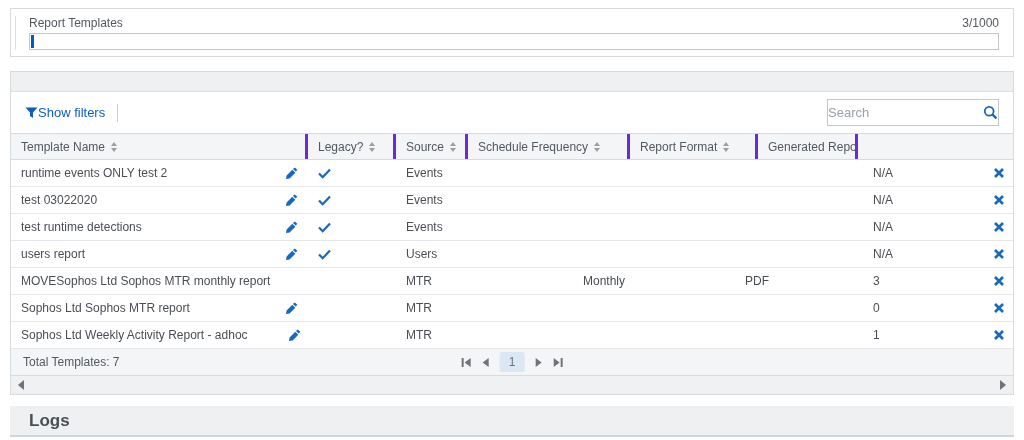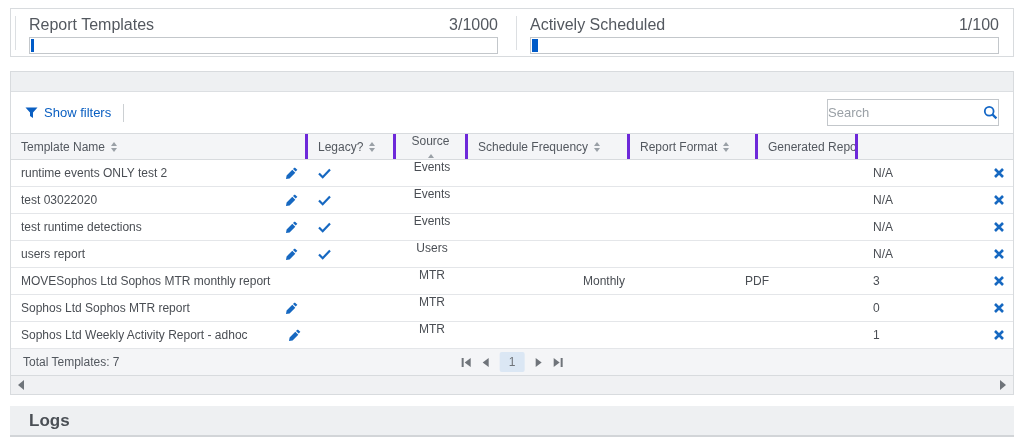--- a/index.html
+++ b/index.html
@@ -1,47 +1,47 @@
 <!DOCTYPE html>
 <html><head>
 <meta charset="utf-8">
 <style>
   * { box-sizing: border-box; margin: 0; padding: 0; }
   html,body { width:1024px; height:440px; background:#fff; font-family:"Liberation Sans", sans-serif; color:#53585f; overflow:hidden; }
 
   
   .quota-panel { margin:8px 10px 0 10px; height:49px; border:1px solid #d8dbde; background:#fff; display:flex; }
   .quota { flex:1; border-left:1px solid #dcdfe2; margin:7px 0 6px 4px; padding:0 14px 0 13px; }
-  .quota-top { display:flex; justify-content:space-between; font-size:16px; color:#53585f; margin-bottom:3px; }
+  .quota-top { display:flex; justify-content:space-between; font-size:12px; color:#53585f; margin-bottom:3px; }
   .quota-bar { height:17px; border:1px solid #c3c7cb; background:#fff; position:relative; overflow:hidden; }
   .quota-fill { position:absolute; left:1px; top:1px; bottom:1px; background:#005bc8; min-width:3px; }
 
   
   .main-panel { margin:14px 10px 0 10px; border:1px solid #d8dbde; background:#fff; }
   .panel-strip { height:20px; background:#eef0f2; border-bottom:1px solid #dcdfe2; }
   .toolbar { height:41px; display:flex; align-items:center; justify-content:space-between; padding:0 14px; }
-  .show-filters { display:flex; align-items:center; gap:6px; color:#0a5fc2; font-size:13px; cursor:pointer; }
+  .show-filters { display:flex; align-items:center; color:#0a5fc2; font-size:13px; cursor:pointer; }
   .tb-divider { width:1px; height:18px; background:#ccd0d3; margin-left:12px; }
   .toolbar-left { display:flex; align-items:center; }
   .search-box { width:172px; height:27px; border:1px solid #c3c7cb; display:flex; align-items:center; padding:0 0; }
   .search-box input { border:none; outline:none; flex:1; font-size:13px; font-family:"Liberation Sans",sans-serif; color:#53585f; min-width:0; }
   .search-box input::placeholder { color:#9aa0a6; }
 
   
   .tbl { width:100%; font-size:12px; }
   .tr { display:flex; align-items:center; height:27px; }
   .thead { background:#f4f5f7; border-top:1px solid #d8dbde; border-bottom:1px solid #d8dbde; color:#53585f; }
   .tbody .tr { border-bottom:1px solid #e4e6e9; background:#fff; color:#4a4e54; }
   .td, .th { padding:0 10px; display:flex; align-items:center; gap:6px; overflow:hidden; white-space:nowrap; height:100%; }
   .th { border-right:3px solid #6d28d9; cursor:pointer; }
   .th:last-child { border-right:none; }
   .c-name { width:297px; }
   .td.c-name { justify-content:space-between;gap:40px; }
   .c-legacy { width:88px; }
-  .c-source { width:72px;flex-direction:column; }
+  .c-source { width:72px; }
   .c-created { width:105px; }
   .c-sched { width:162px; }
   .c-format { width:128px; }
   .c-gen { width:100px; }
   .c-actions { flex:1; justify-content:flex-end; padding-right:9px; }
 
   .sort-icon { display:inline-flex; flex-direction:column; gap:2px; }
   .sort-icon i { display:block; width:0; height:0; border-left:3.5px solid transparent; border-right:3.5px solid transparent; }
   .sort-icon .up { border-bottom:4px solid #9aa0a6; }
   .sort-icon .dn { border-top:4px solid #9aa0a6; }
@@ -69,29 +69,20 @@
 <body>
 
 <div class="quota-panel">
   <div class="quota">
     <div class="quota-top">
       <span>Report Templates</span>
       <span>3/1000</span>
     </div>
     <div class="quota-bar">
       <div class="quota-fill" style="width: 0.3%;"></div>
-    </div>
-  </div>
-  <div class="quota">
-    <div class="quota-top">
-      <span>Actively Scheduled</span>
-      <span>1/100</span>
-    </div>
-    <div class="quota-bar">
-      <div class="quota-fill" style="width: 1.2%;"></div>
     </div>
   </div>
 </div>
 
 <div class="main-panel">
   <div class="panel-strip"></div>
 
   <div class="toolbar">
     <div class="toolbar-left">
       <div class="show-filters">

